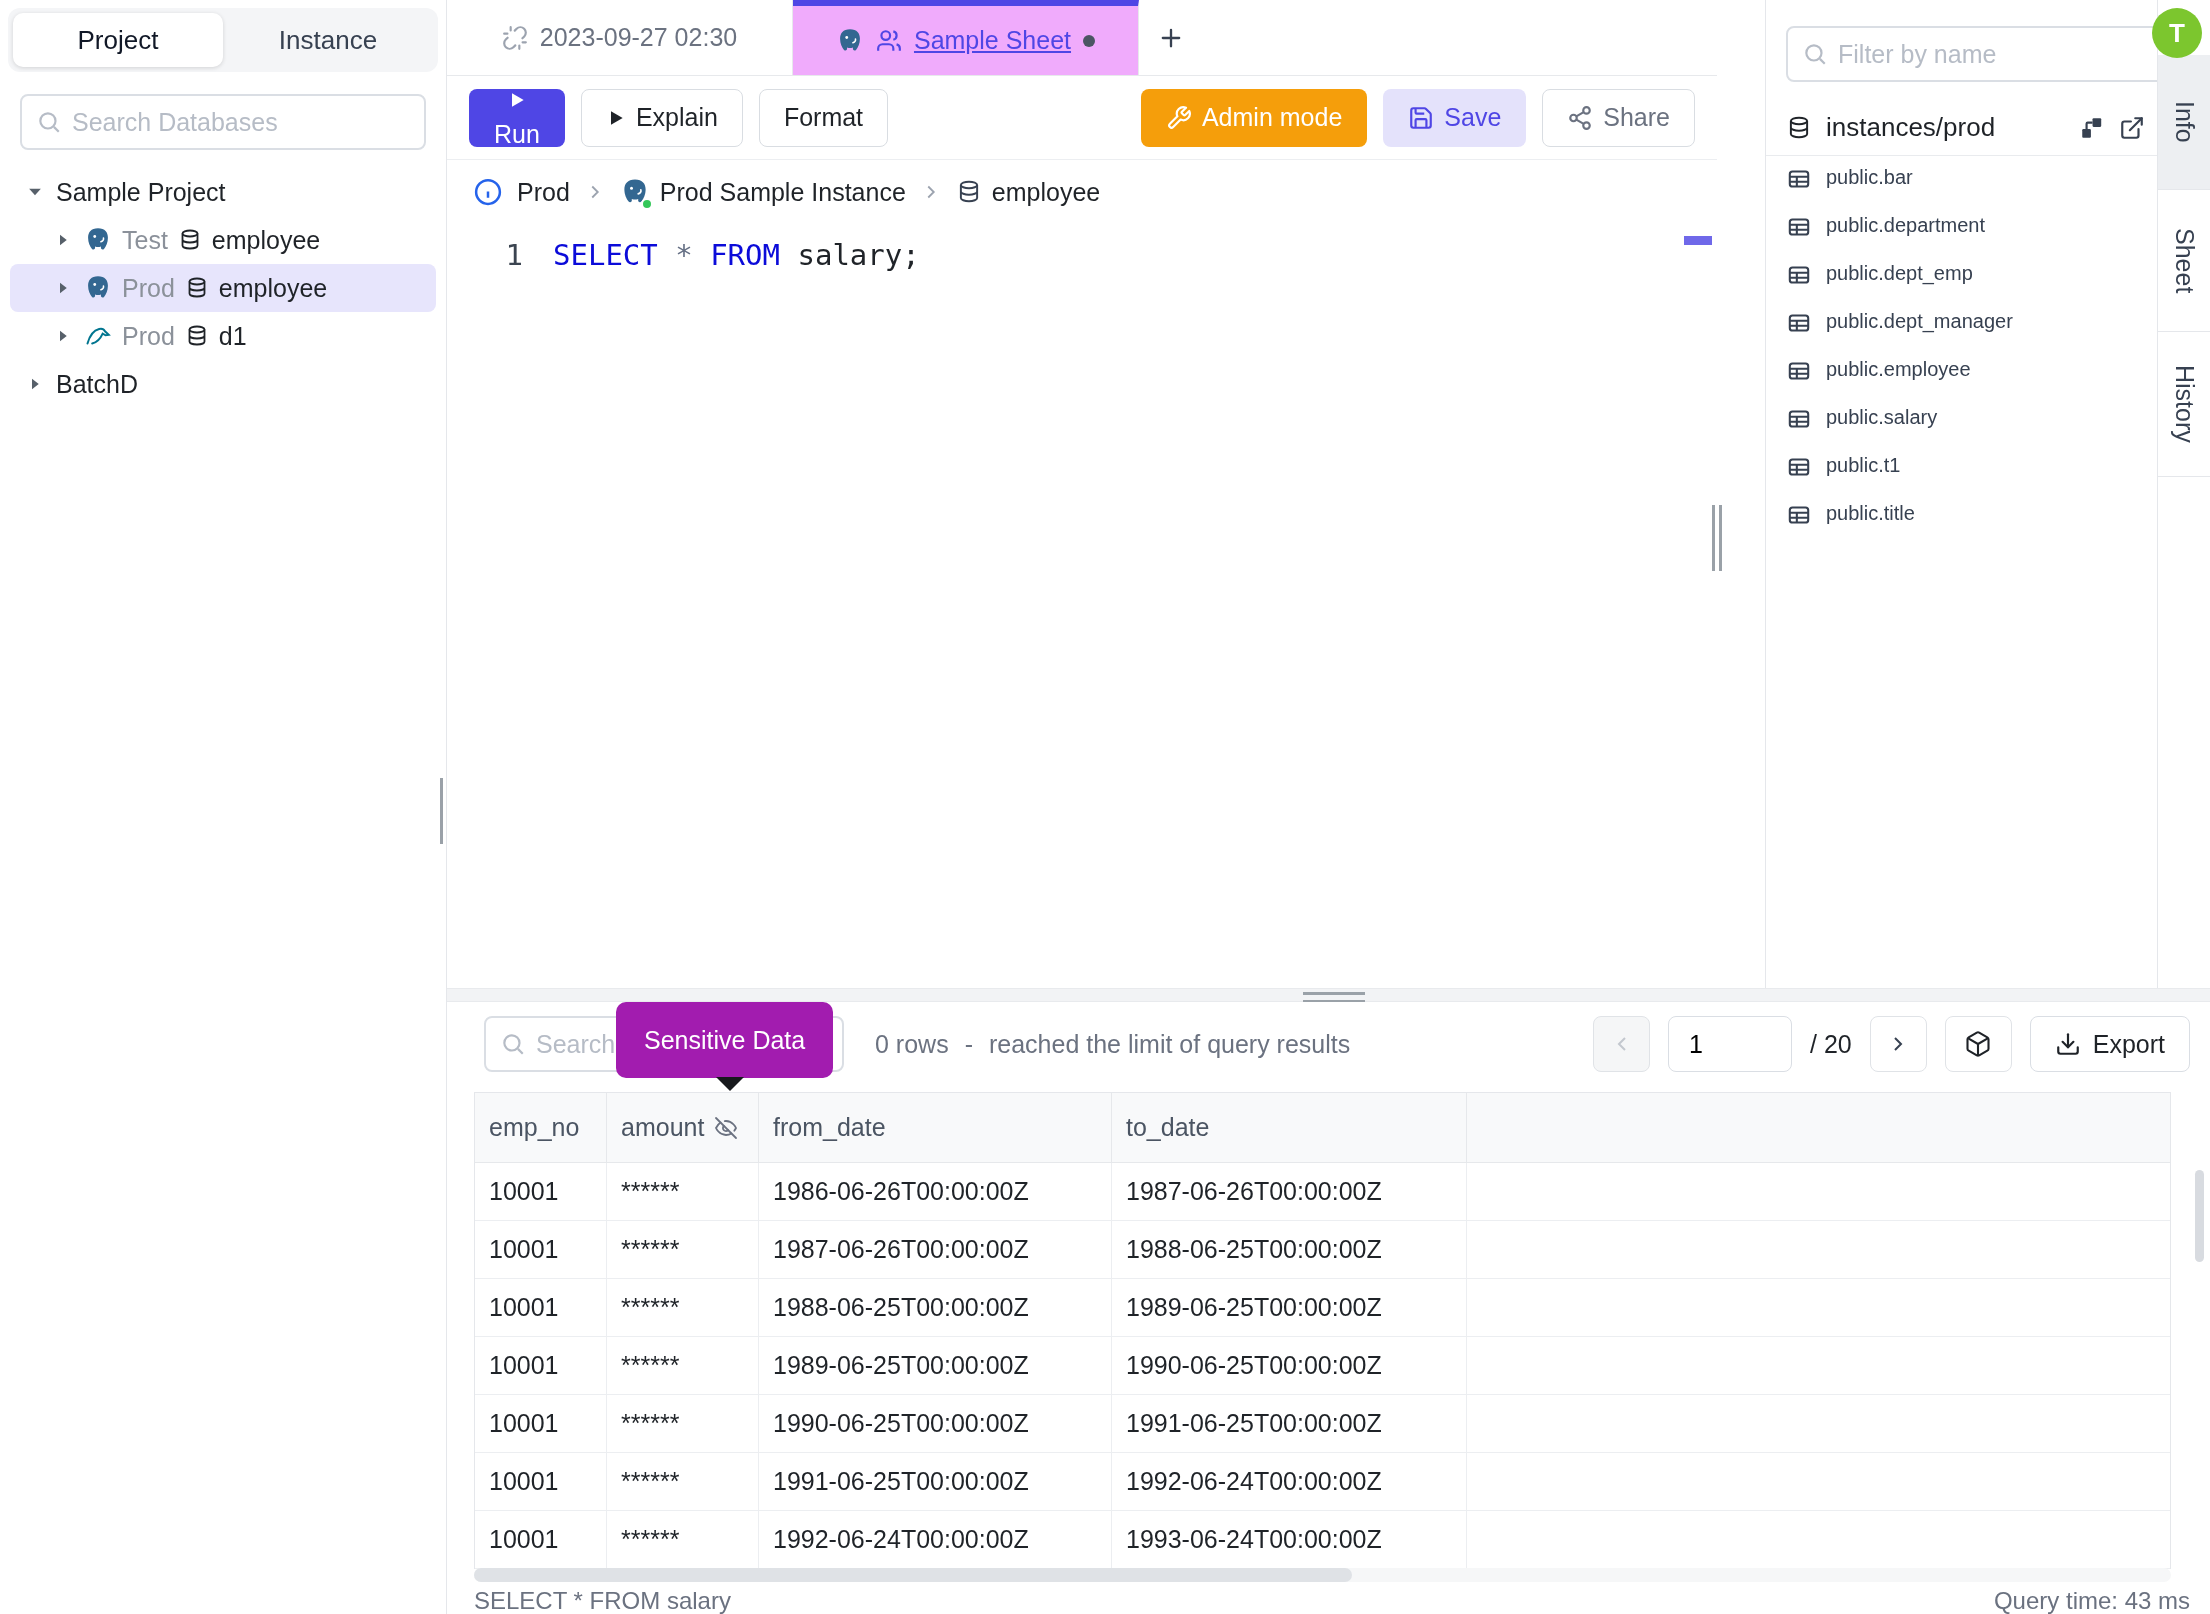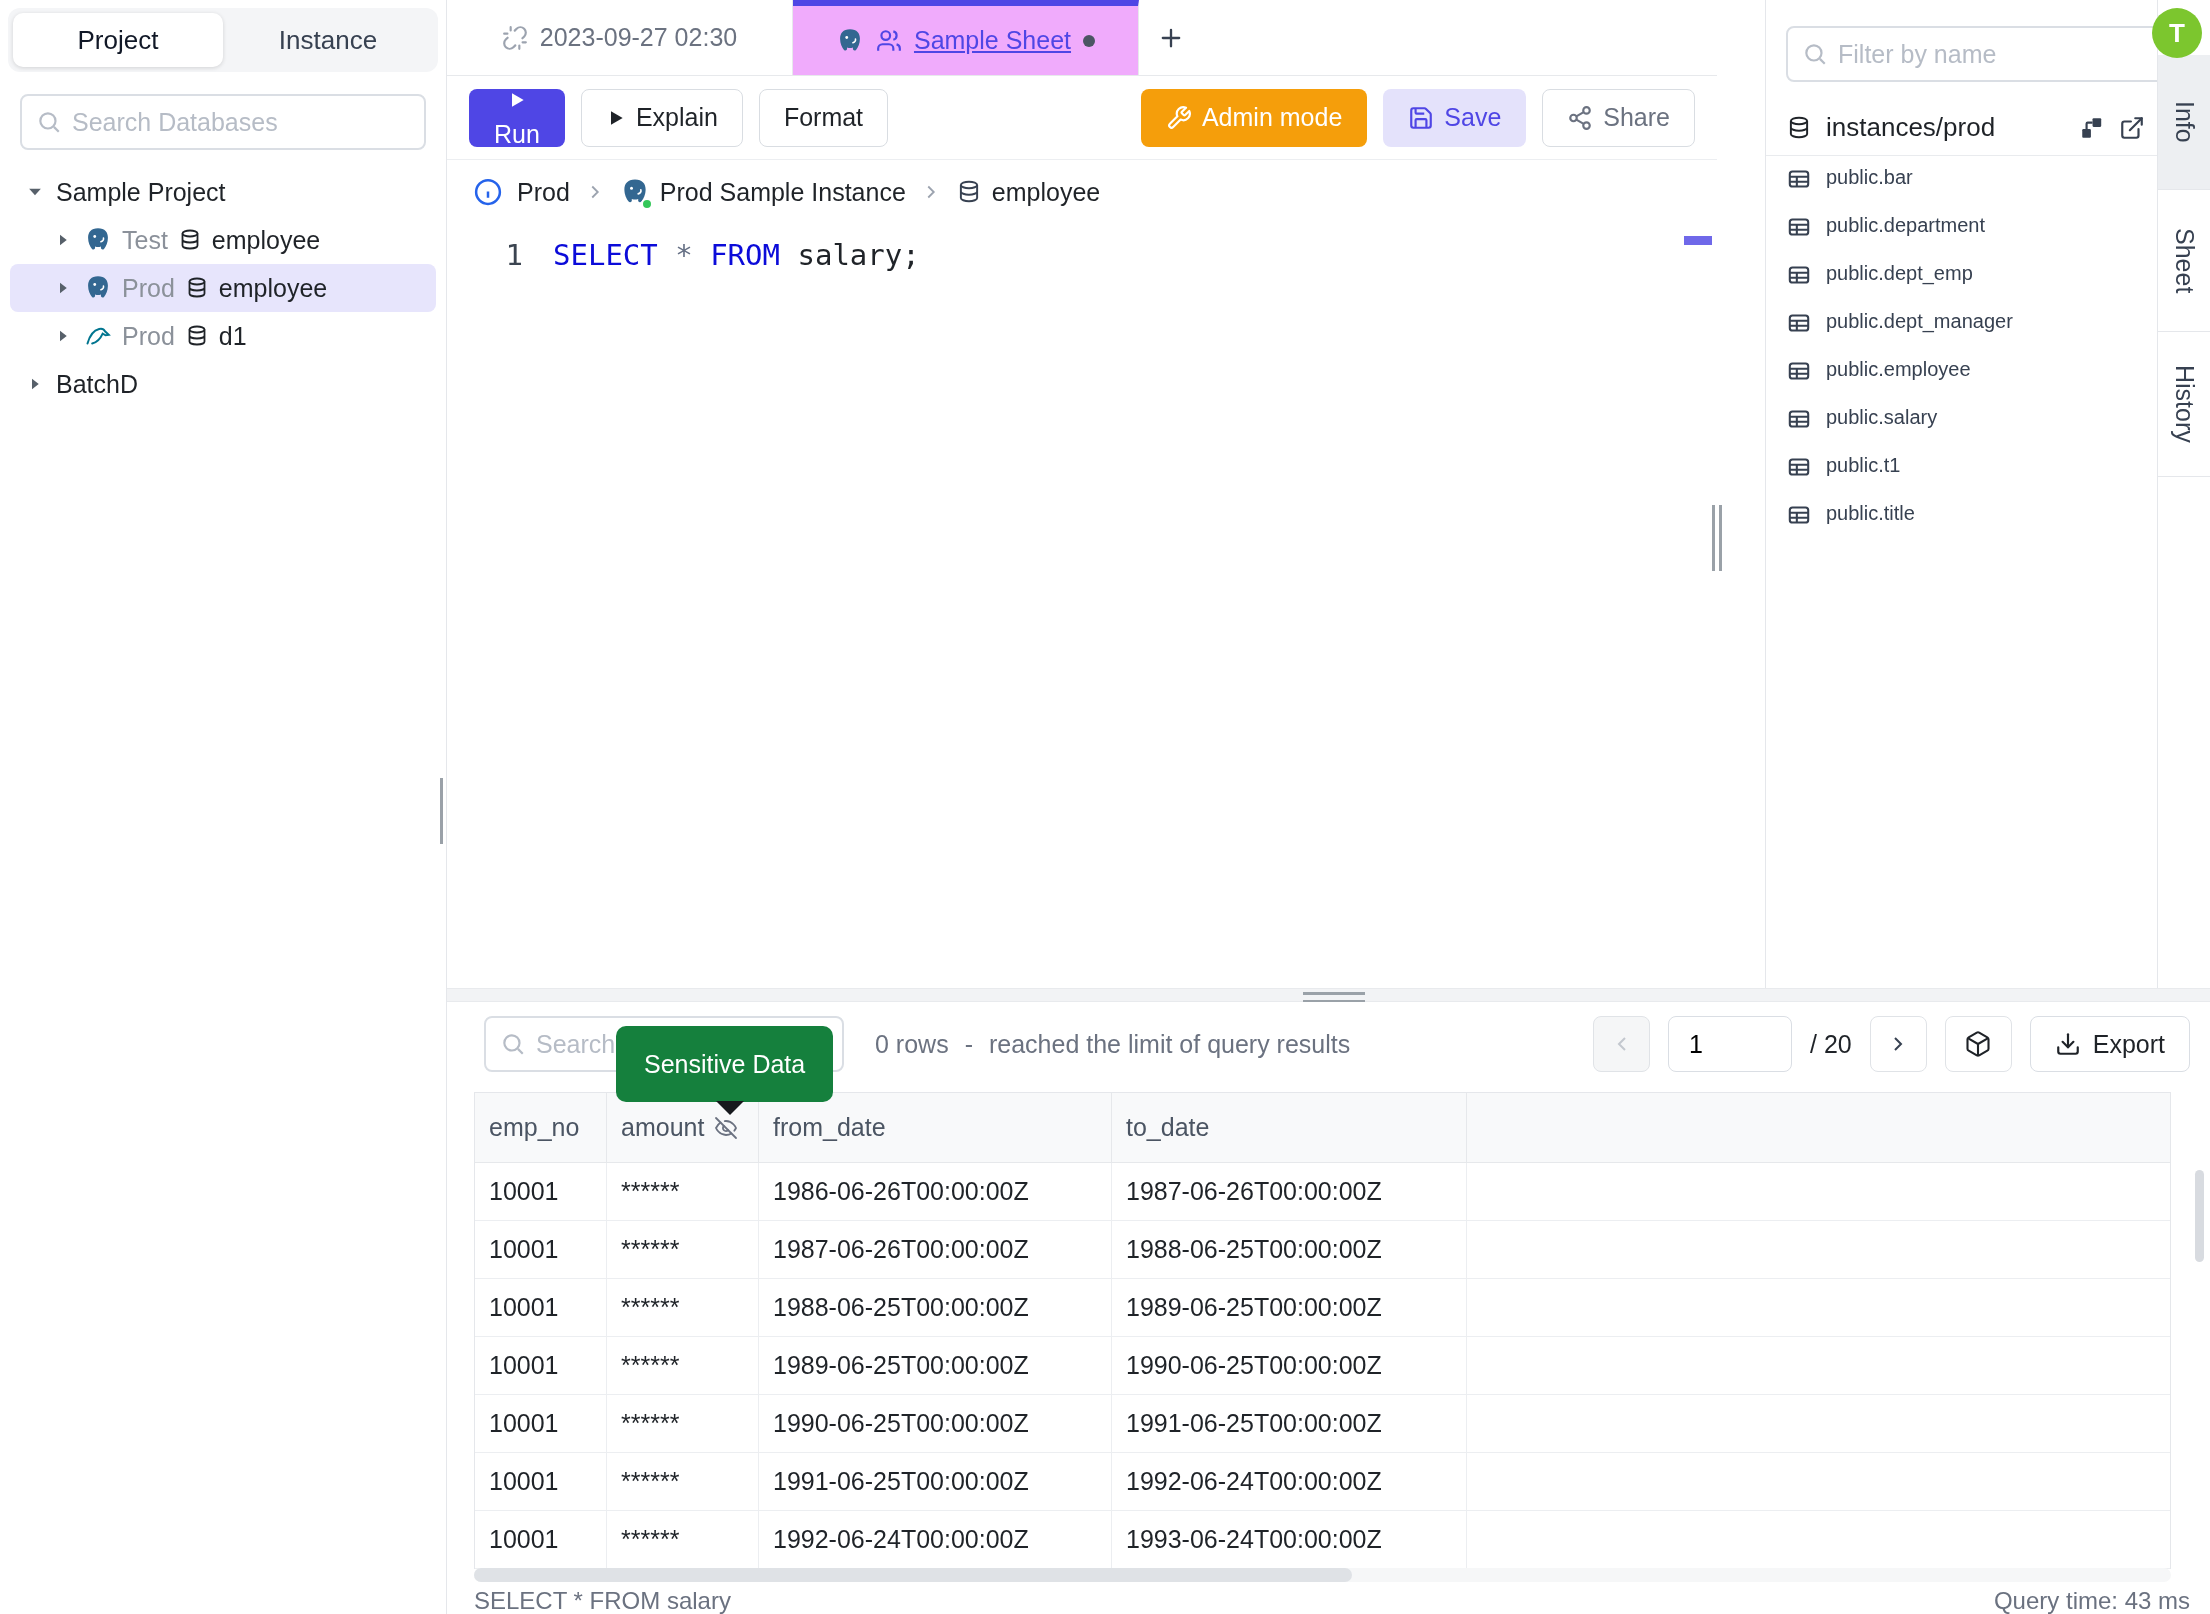--- a/index.html
+++ b/index.html
@@ -112,21 +112,21 @@
   .pager { position:absolute; right:20px; top:14px; display:flex; align-items:center; gap:18px; height:56px; }
   .pg-btn { width:57px; height:56px; border:1px solid #e0e3e7; border-radius:8px; background:#fff;
     display:flex; align-items:center; justify-content:center; cursor:pointer; color:#374151; }
   .pg-btn.disabled { background:#f5f6f7; color:#c3c8cf; cursor:default; }
   .page-input { width:124px; height:56px; border:1px solid #dadee4; border-radius:8px; font-size:25px;
     padding-left:20px; outline:none; font-family:"Liberation Sans",sans-serif; }
   .page-total { font-size:25px; color:#1f2328; }
   .btn-export { height:56px; border:1px solid #dadee4; border-radius:8px; background:#fff;
     display:flex; align-items:center; gap:12px; padding:0 24px; font-size:25px; color:#1f2328; cursor:pointer; }
 
-  .tooltip { position:absolute; left:169px; top:24px; background:#15803d; color:#fff; font-size:25px;
+  .tooltip { position:absolute; left:169px; top:0; background:#a21caf; color:#fff; font-size:25px;
     padding:16px 28px; height:76px; display:flex; align-items:center; border-radius:10px; z-index:20; }
   .tooltip .arrow { position:absolute; left:100px; bottom:-13px; width:0; height:0;
     border-left:14px solid transparent; border-right:14px solid transparent; border-top:14px solid #17191d; }
 
   .rtable { position:absolute; left:27px; top:90px; width:1697px; border:1px solid #e5e7eb; border-bottom:none; }
   .thead { display:flex; background:#f8f9fa; height:70px; }
   .th { display:flex; align-items:center; gap:10px; padding-left:14px; font-size:25px; color:#4b5563;
     border-right:1px solid #e6e8eb; border-bottom:1px solid #e6e8eb; }
   .trow { display:flex; height:58px; background:#fff; }
   .td { display:flex; align-items:center; padding-left:14px; font-size:25px; color:#1f2328;

